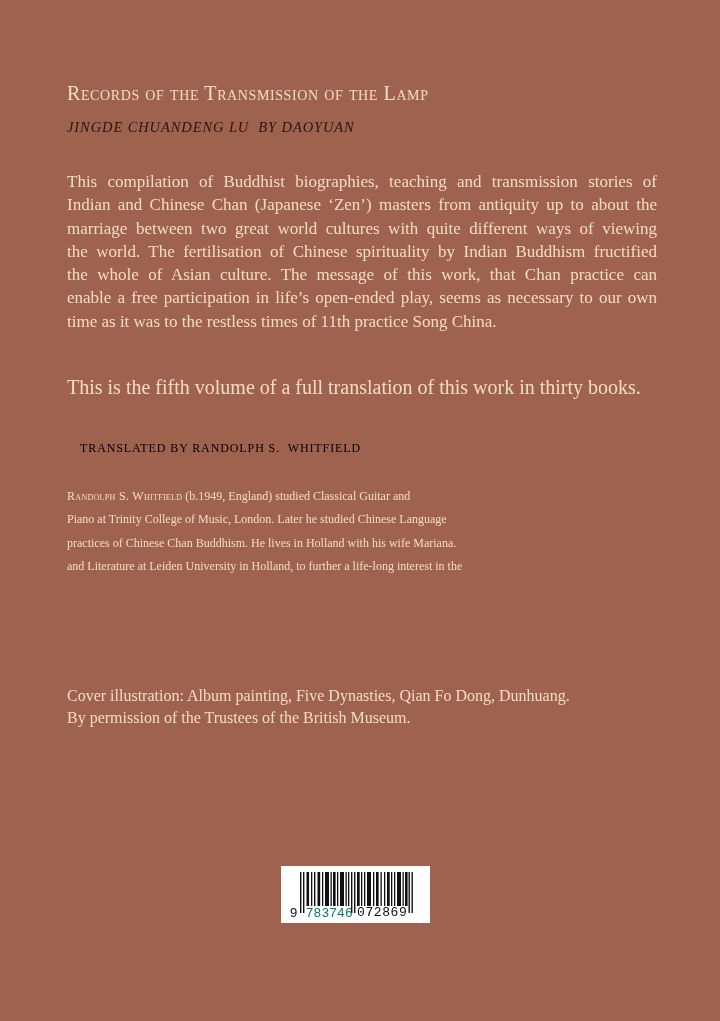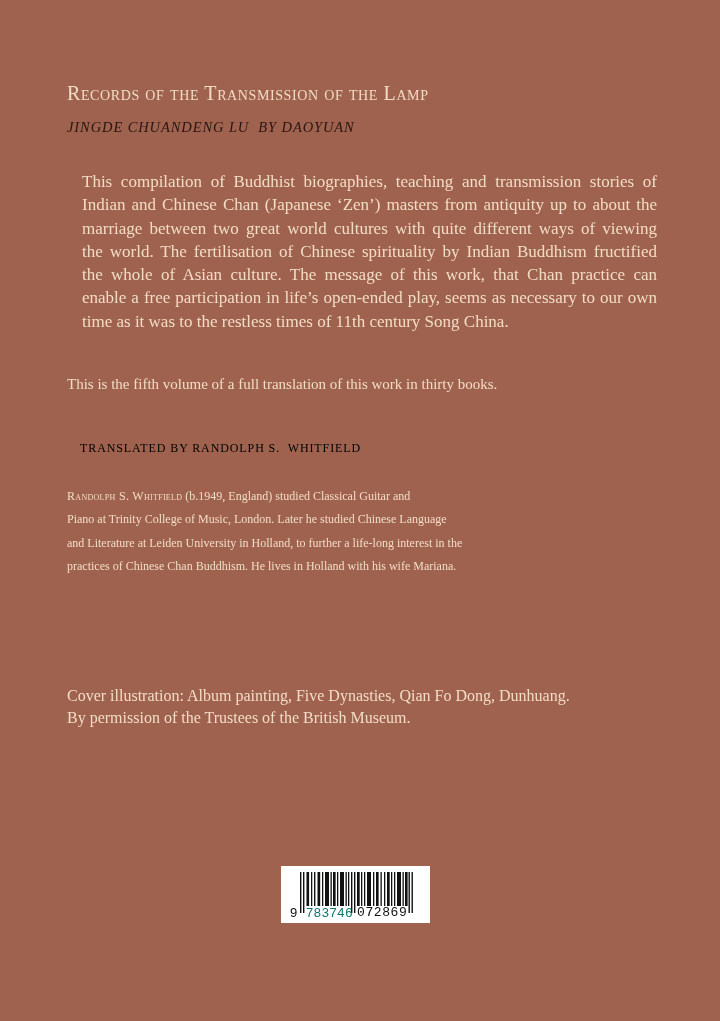--- a/index.html
+++ b/index.html
@@ -47,30 +47,29 @@
       font-size: 17px;
       line-height: 23.3px;
       text-align: justify;
       color: #F3DCC6;
     }
     .blurb .line {
       display: block;
       text-align: justify;
       text-align-last: justify;
       white-space: nowrap;
-      margin-left: 15px;
     }
     .blurb .line.last {
       text-align-last: left;
     }
     .volume {
       position: absolute;
       left: 67px;
       top: 376px;
-      font-size: 15px;
+      font-size: 20px;
       color: #F3DCC6;
       white-space: nowrap;
     }
     .translated {
       position: absolute;
       left: 80px;
       top: 441px;
       font-size: 12px;
       letter-spacing: 0.9px;
       color: #000000;
@@ -127,32 +126,32 @@
 
   <div class="subtitle" style="white-space:pre;font-style:italic;">JINGDE CHUANDENG LU  BY DAOYUAN</div>
 
   <div class="blurb">
     <span class="line">This compilation of Buddhist biographies, teaching and transmission stories of</span>
     <span class="line">Indian and Chinese Chan (Japanese ‘Zen’) masters from antiquity up to about the</span>
     <span class="line">marriage between two great world cultures with quite different ways of viewing</span>
     <span class="line">the world. The fertilisation of Chinese spirituality by Indian Buddhism  fructified</span>
     <span class="line">the whole of Asian culture. The message of this work, that Chan practice can</span>
     <span class="line">enable a free participation in life’s open-ended play, seems as necessary to our own</span>
-    <span class="line last">time as it was to the restless times of 11th century Song China.</span>
+    <span class="line last">time as it was to the restless times of 11th practice Song China.</span>
   </div>
 
   <div class="volume">This is the fifth volume of a full translation of this work in thirty books.</div>
 
   <div class="translated" style="white-space:pre;">TRANSLATED BY RANDOLPH S.  WHITFIELD</div>
 
   <div class="bio">
     <span class="line"><span class="name">Randolph S. Whitfield</span><span> (b.1949, England) studied Classical Guitar and</span></span>
     <span class="line">Piano at Trinity College of Music, London. Later he studied Chinese Language</span>
+    <span class="line">practices of Chinese Chan Buddhism. He lives in Holland with his wife Mariana.</span>
     <span class="line">and Literature at Leiden University in Holland, to further a life-long interest in the</span>
-    <span class="line">practices of Chinese Chan Buddhism. He lives in Holland with his wife Mariana.</span>
   </div>
 
   <div class="credit">
     <span class="line">Cover illustration: Album painting, Five Dynasties, Qian Fo Dong, Dunhuang.</span>
     <span class="line">By permission of the Trustees of the British Museum.</span>
   </div>
 
   <div class="barcode">
     <svg width="149" height="57" viewBox="0 0 149 57">
       <g fill="#111111">

